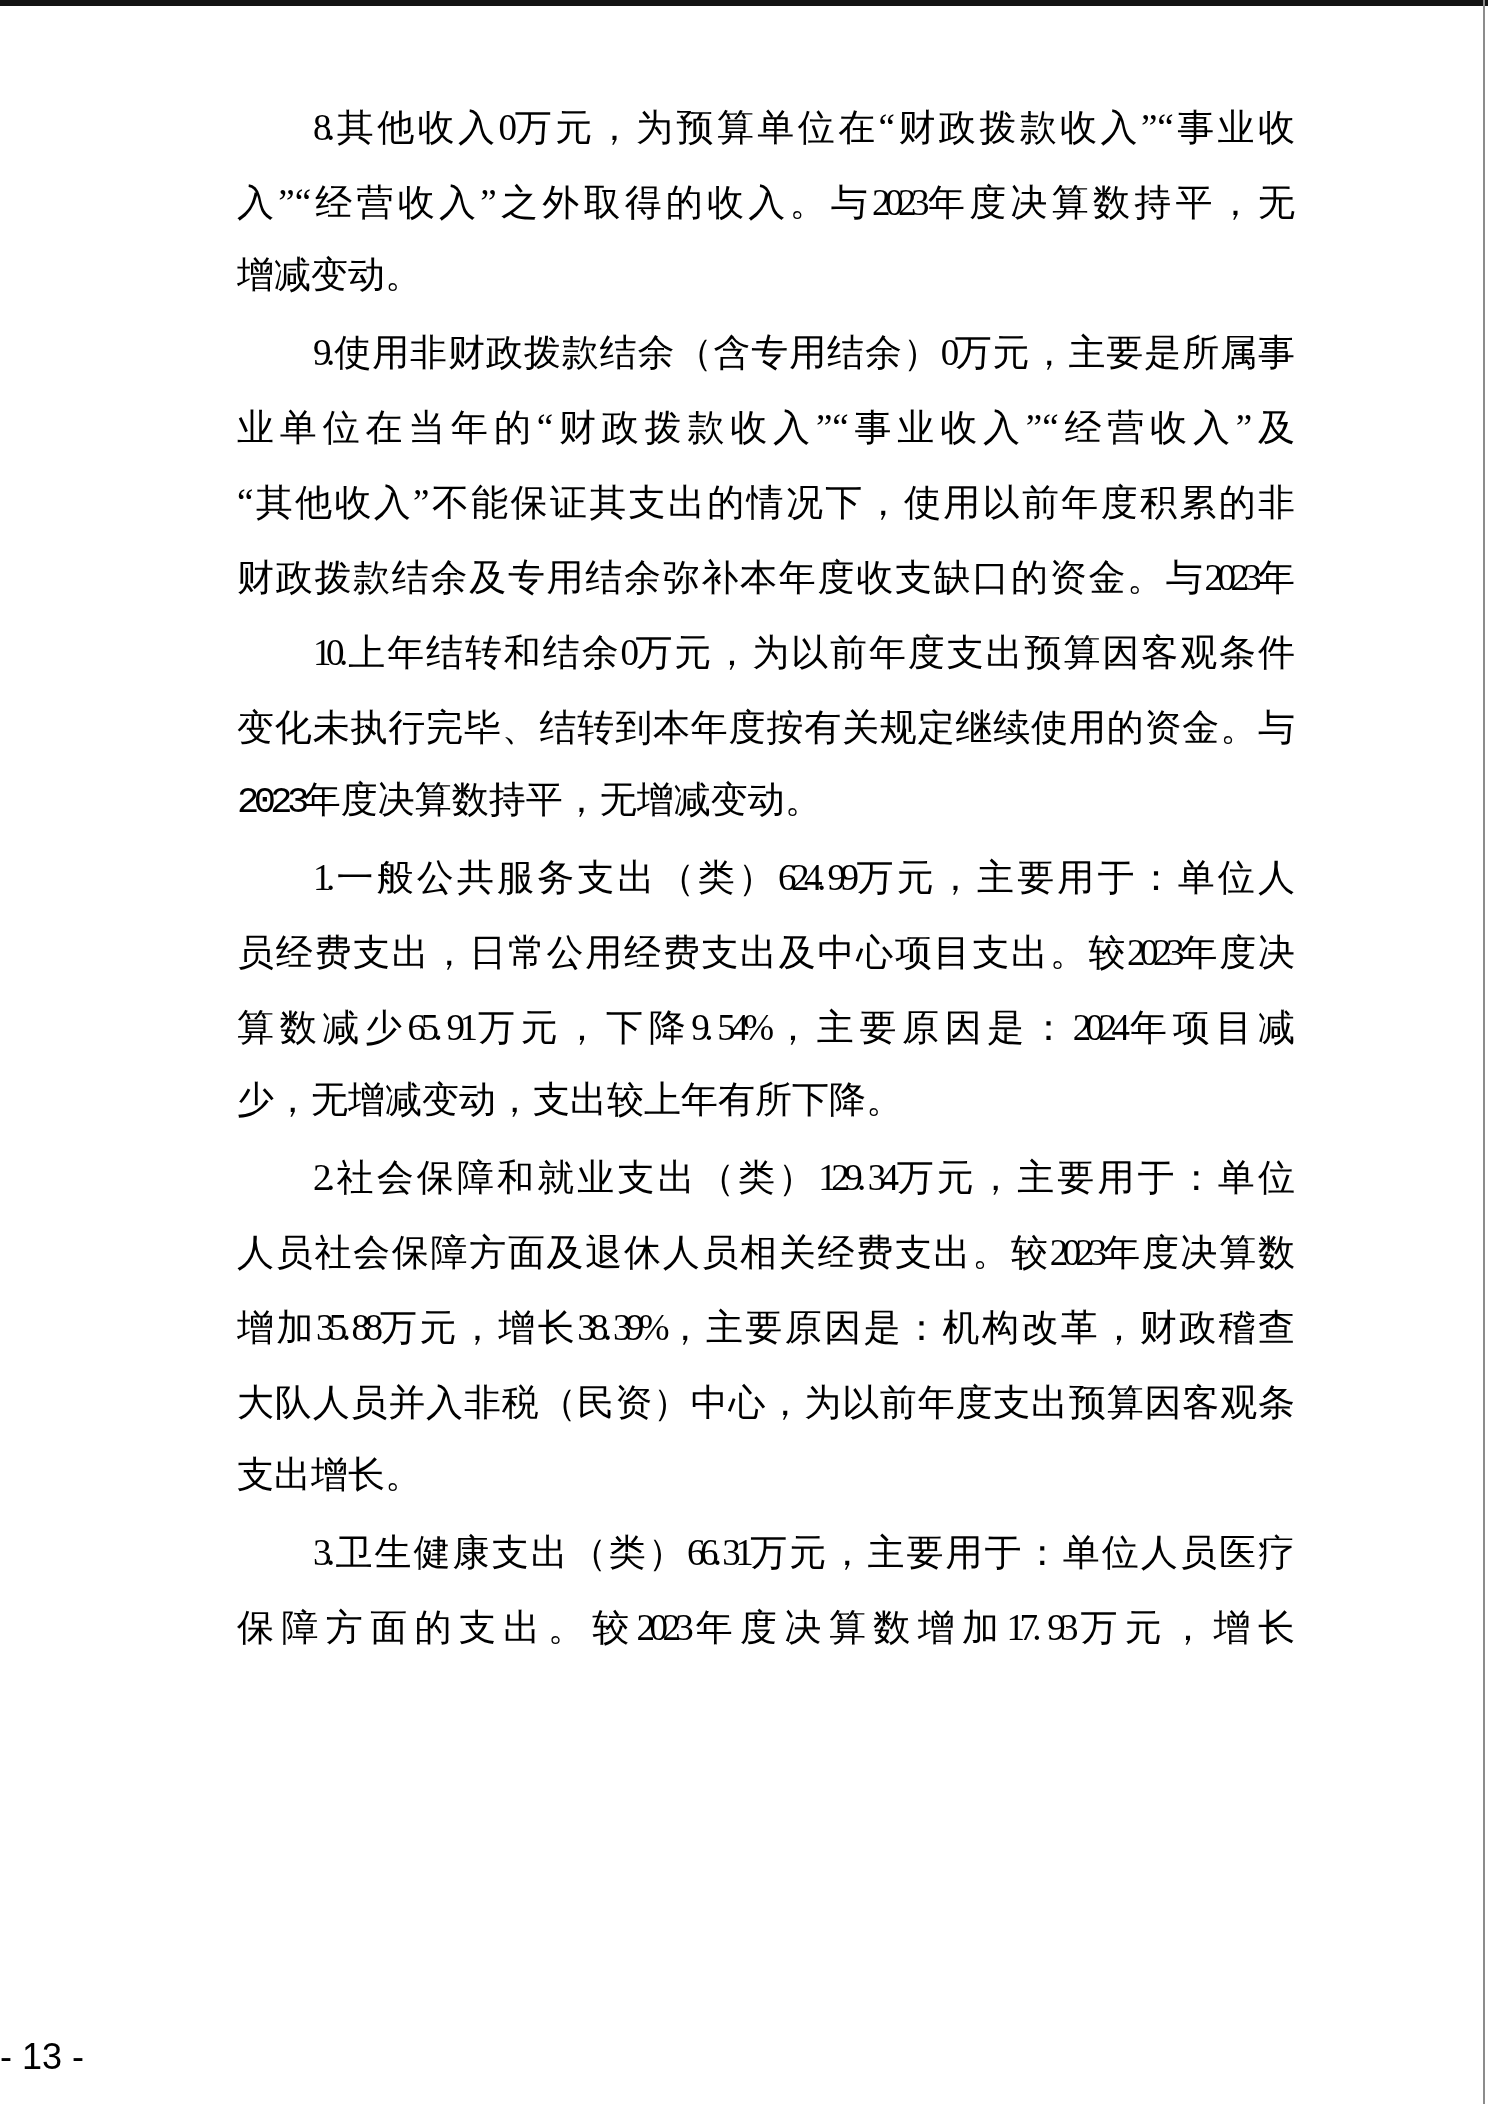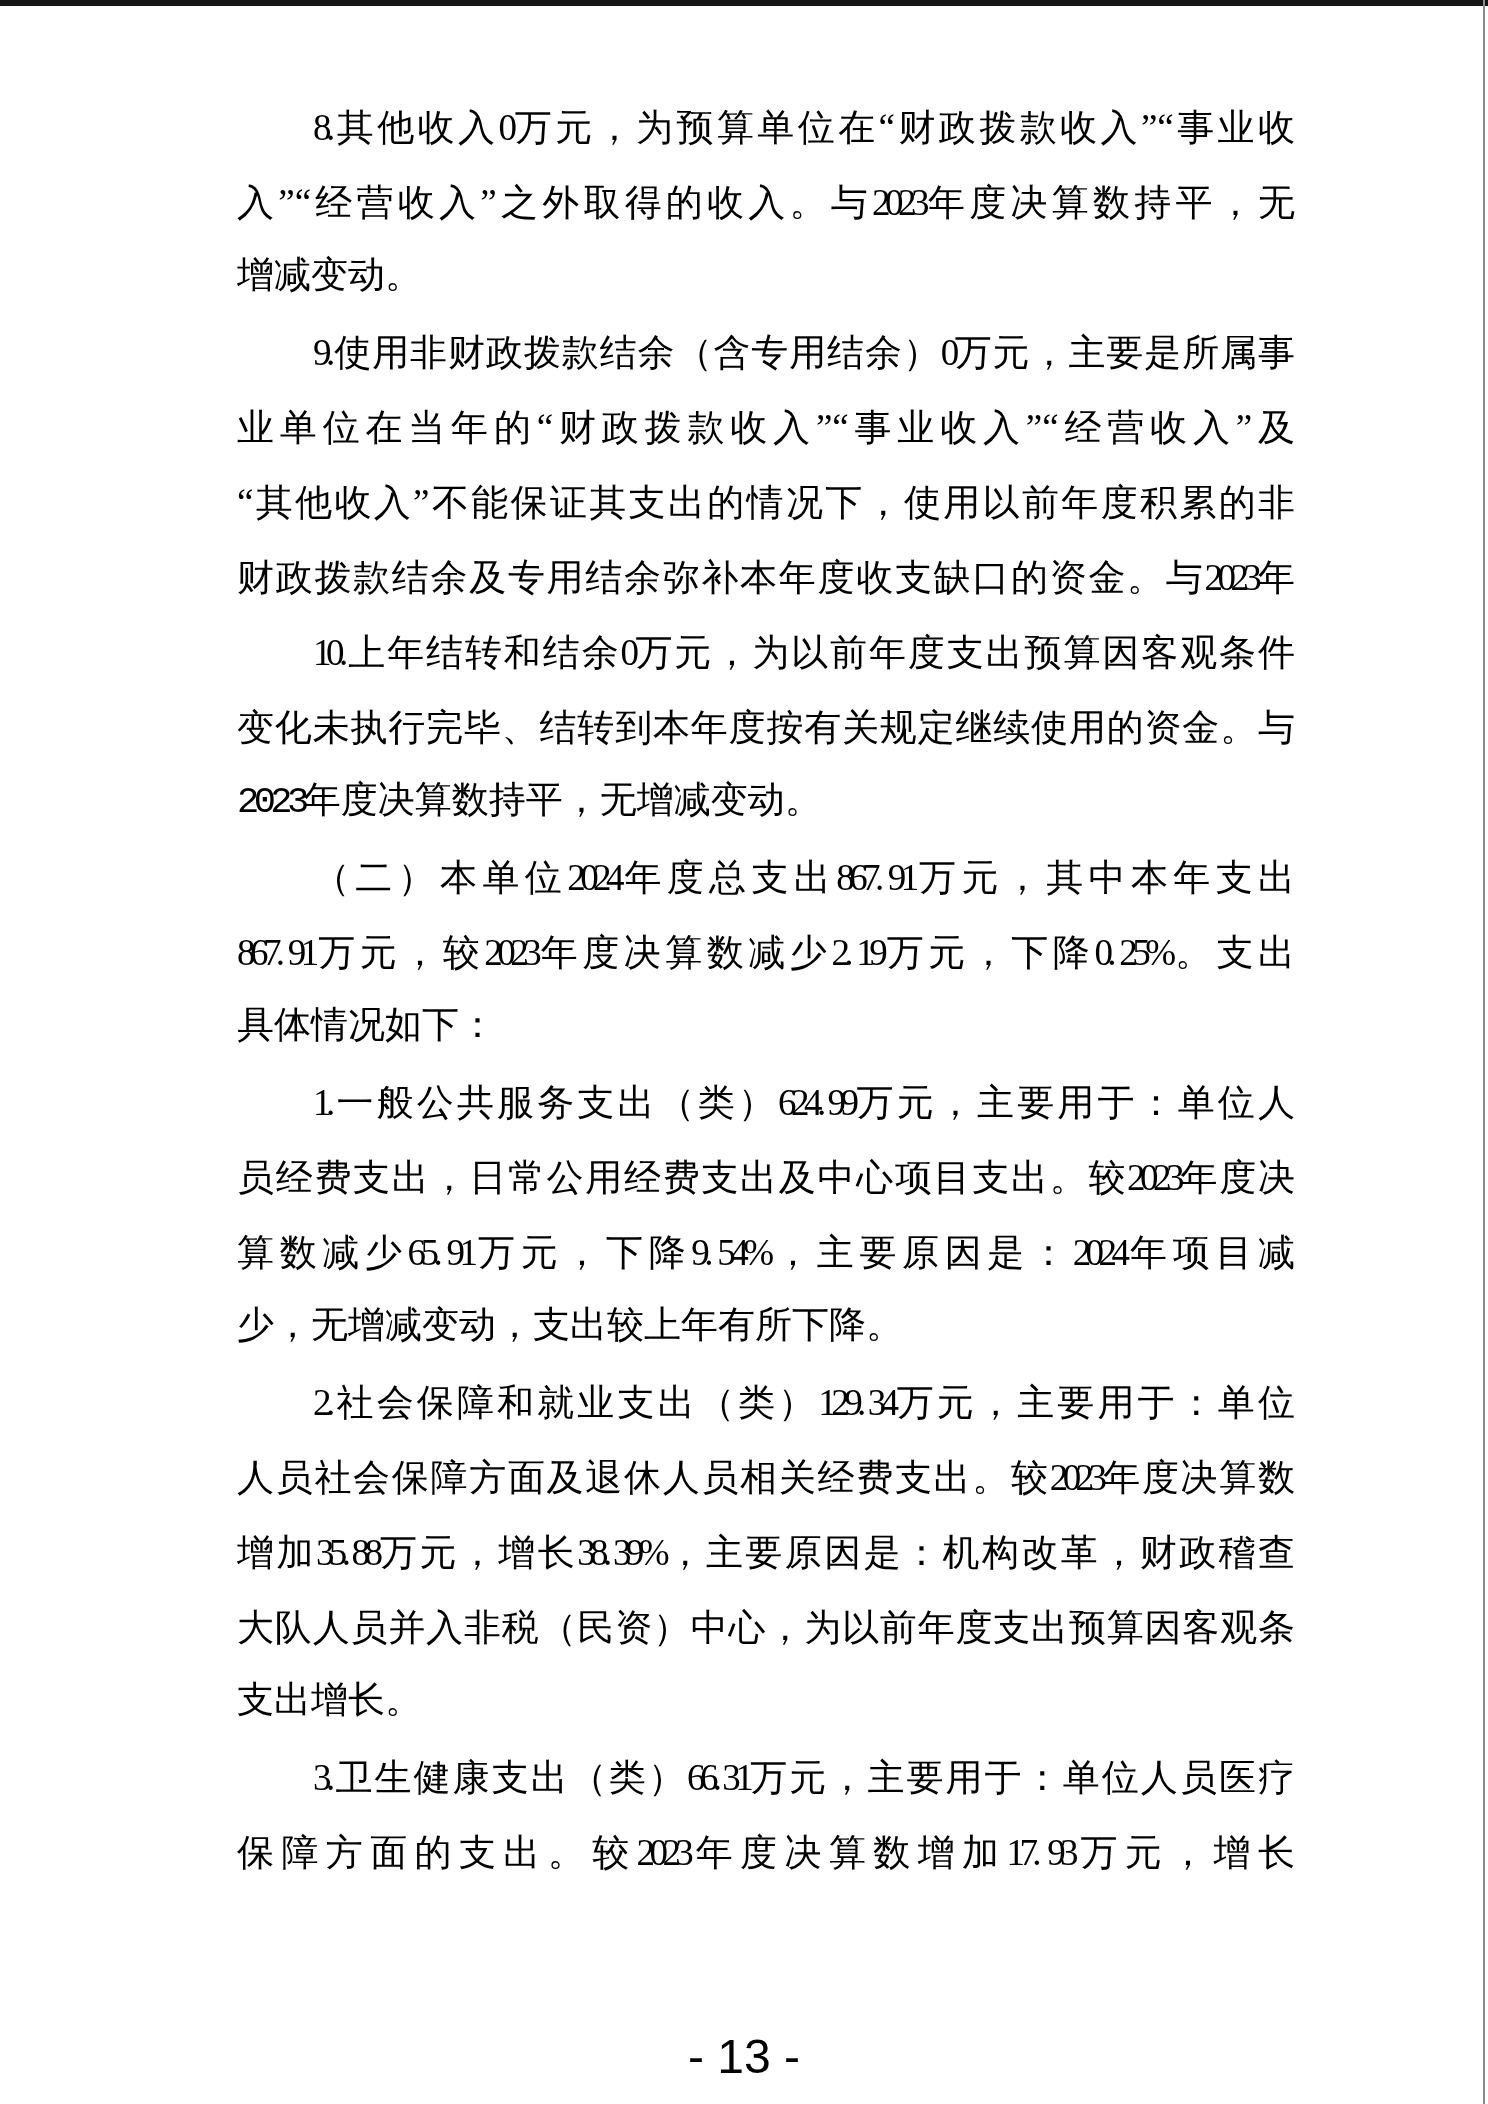--- a/index.html
+++ b/index.html
@@ -58,23 +58,22 @@
   .num{
     letter-spacing:-0.15em;
   }
   .page-footer{
     position:absolute;
     left:0;
     top:2032px;
     width:100%;
     height:50px;
     line-height:50px;
-    text-align:center;
     font-family:"Liberation Sans","DejaVu Sans",sans-serif;
-    font-size:48px;
+    font-size:36px;
     color:var(--ink);
   }
 </style>
 </head>
 <body>
 
 <div class="page">
   <div class="top-bar"></div>
   <div class="right-line"></div>
 
@@ -89,25 +88,20 @@
         <div class="line">业单位在当年的“财政拨款收入”“事业收入”“经营收入”及</div>
         <div class="line">“其他收入”不能保证其支出的情况下，使用以前年度积累的非</div>
         <div class="line">财政拨款结余及专用结余弥补本年度收支缺口的资金。与<span class="num">2023</span>年</div>
       </div>
       <div class="paragraph">
         <div class="line indent"><span class="num">10. </span>上年结转和结余<span class="num">0</span>万元，为以前年度支出预算因客观条件</div>
         <div class="line">变化未执行完毕、结转到本年度按有关规定继续使用的资金。与</div>
         <div class="line end"><span class="num">2023</span>年度决算数持平，无增减变动。</div>
       </div>
       <div class="paragraph">
-        <div class="line indent">（二）本单位<span class="num">2024</span>年度总支出<span class="num">867. 91</span>万元，其中本年支出</div>
-        <div class="line"><span class="num">867. 91</span>万元，较<span class="num">2023</span>年度决算数减少<span class="num">2. 19</span>万元，下降<span class="num">0. 25%</span>。支出</div>
-        <div class="line end">具体情况如下：</div>
-      </div>
-      <div class="paragraph">
         <div class="line indent"><span class="num">1. </span>一般公共服务支出（类）<span class="num">624. 99</span>万元，主要用于：单位人</div>
         <div class="line">员经费支出，日常公用经费支出及中心项目支出。较<span class="num">2023</span>年度决</div>
         <div class="line">算数减少<span class="num">65. 91</span>万元，下降<span class="num">9. 54%</span>，主要原因是：<span class="num">2024</span>年项目减</div>
         <div class="line end">少，无增减变动，支出较上年有所下降。</div>
       </div>
       <div class="paragraph">
         <div class="line indent"><span class="num">2. </span>社会保障和就业支出（类）<span class="num">129. 34</span>万元，主要用于：单位</div>
         <div class="line">人员社会保障方面及退休人员相关经费支出。较<span class="num">2023</span>年度决算数</div>
         <div class="line">增加<span class="num">35. 88</span>万元，增长<span class="num">38. 39%</span>，主要原因是：机构改革，财政稽查</div>
         <div class="line">大队人员并入非税（民资）中心，为以前年度支出预算因客观条件</div>

